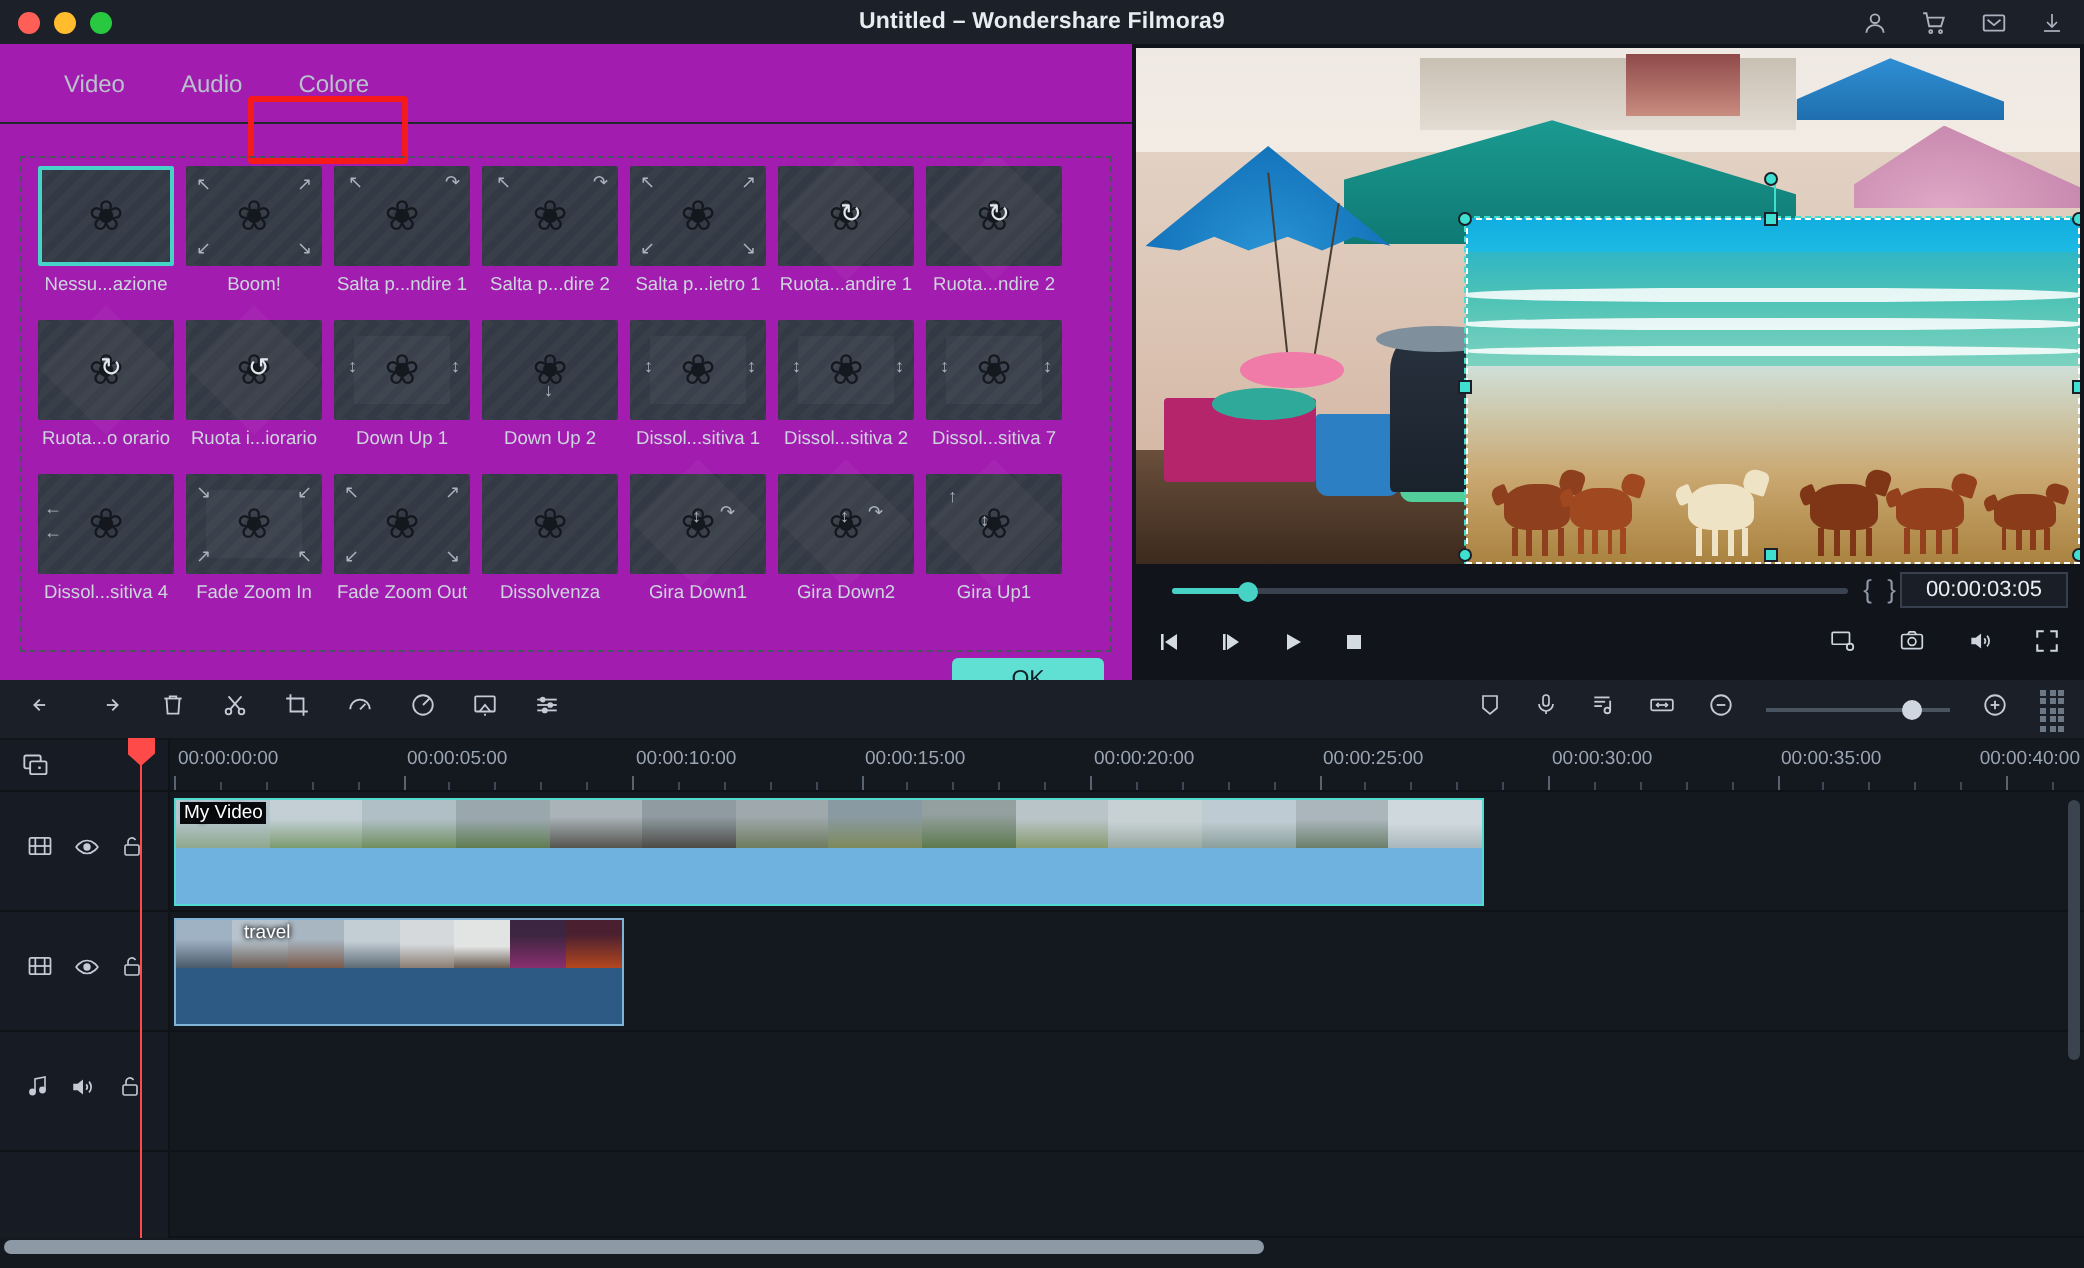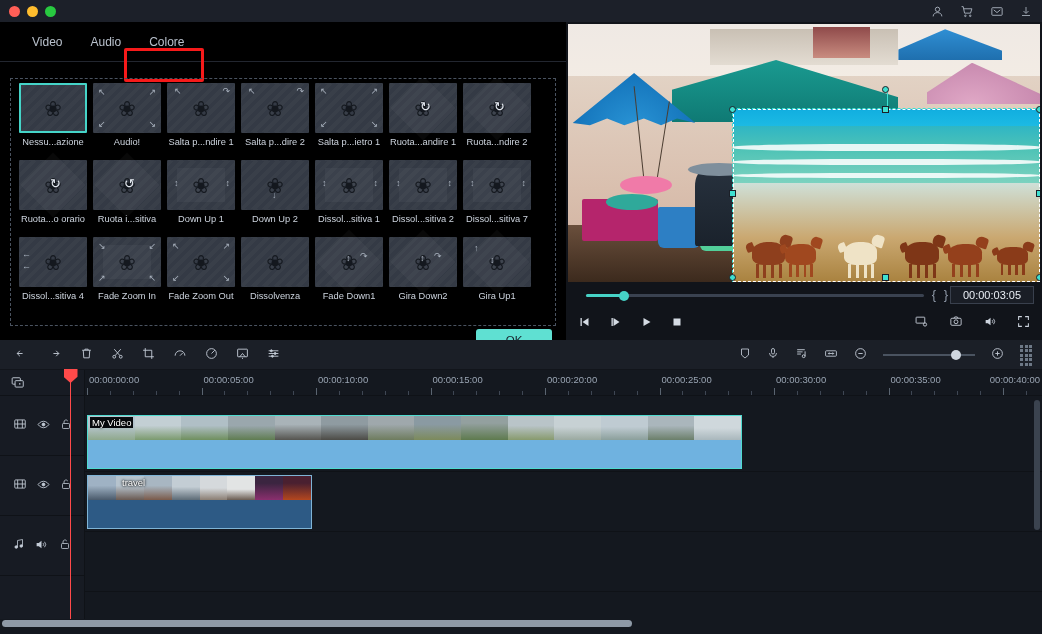--- a/index.html
+++ b/index.html
@@ -26,21 +26,21 @@
   .title-text {
     position: absolute; left: 0; right: 0; text-align: center;
     font-size: 11.5px; font-weight: bold; color: #e8ecf1; letter-spacing: .1px;
   }
   .tb-icons { position: absolute; right: 10px; display: flex; gap: 16px; align-items: center; }
   .tb-icons svg { display: block; }
 
   
   .leftpanel {
     position: absolute; left: 0; top: 22px; width: 566px; height: 318px;
-    background: #000000;
+    background: #a21caf;
   }
   .tabs {
     position: absolute; left: 0; top: 0; width: 566px; height: 40px;
     display: flex; align-items: center; padding-left: 18px; gap: 0;
     border-bottom: 1px solid #22262f;
   }
   .tab {
     font-size: 12px; color: #b9c1cc; padding: 0 14px; line-height: 38px;
     position: relative; cursor: default;
   }
@@ -208,21 +208,21 @@
   
   .timeline { position: absolute; left: 0; top: 370px; width: 1042px; height: 264px; background:#14181f; }
   .th-col { position:absolute; left:0; top:0; width: 85px; height: 249px; background:#171b23; border-right:1px solid #0f1217; }
   .th-top { height: 26px; display:flex; align-items:center; padding-left: 10px; border-bottom:1px solid #0f1217; }
   .th-row { height: 60px; display:flex; align-items:center; justify-content: space-around; padding: 0 8px; border-bottom:1px solid #0f1217; }
   .ruler { position:absolute; left:85px; top:0; width: 957px; height: 26px; border-bottom:1px solid #0f1217; }
   .tick-label { position:absolute; top: 4px; font-size: 9.5px; color:#9aa5b3; }
   .tick { position:absolute; bottom:0; width:1px; background:#3f4754; }
   .tick.major { height: 7px; background:#5a6470; }
   .tick.minor { height: 4px; }
-  .tracks { position:absolute; left:85px; top:26px; width:957px; height: 223px; margin-top: 16px; }
+  .tracks { position:absolute; left:85px; top:26px; width:957px; height: 223px; }
   .trk { position:absolute; left:0; width:957px; border-bottom:1px solid #0f1217; }
   .trk1 { top:0; height:60px; }
   .trk2 { top:60px; height:60px; }
   .trk3 { top:120px; height:60px; }
   .trk4 { top:180px; height:43px; }
   .clip { position:absolute; top:3px; height:54px; overflow:hidden; }
   .clip1 { left:2px; width:655px; background:#6fb2e0; border:1.5px solid #4fdbd0; }
   .clip2 { left:2px; width:225px; background:#2d5a85; border:1px solid #7fb4d6; }
   .clip-strip { position:absolute; left:0; top:0; width:100%; height:24px; display:flex; }
   .clip-strip > div { flex:1 1 0; height:100%; }
@@ -241,20 +241,21 @@
 <body>
 
 <div id="app">
 
   <div class="titlebar">
     <div class="traffic">
       <span class="tl-dot tl-red"></span>
       <span class="tl-dot tl-yel"></span>
       <span class="tl-dot tl-grn"></span>
     </div>
+    <div class="title-text">Untitled – Wondershare Filmora9</div>
     <div class="tb-icons">
       <span>
         <svg width="13" height="13" viewBox="0 0 24 24" fill="none" stroke="#aab3bf" stroke-width="1.7">
           <circle cx="12" cy="8" r="4"></circle>
             <path d="M4 21c0-4.4 3.6-7 8-7s8 2.6 8 7"></path>
           </svg>
       </span>
       <span>
         <svg width="14" height="13" viewBox="0 0 24 24" fill="none" stroke="#aab3bf" stroke-width="1.7">
           <path d="M2 3h3l2.5 12h11L21 7H6"></path>
@@ -296,21 +297,21 @@
             <div class="lbl">Nessu...azione</div>
           </div>
           <div class="cell">
             <div class="thumb">
               <span class="flower">❀</span>
               <span class="ar" style="left: 4px; top: 4px;">↖</span>
               <span class="ar" style="right: 4px; top: 4px;">↗</span>
               <span class="ar" style="left: 4px; bottom: 3px;">↙</span>
               <span class="ar" style="right: 4px; bottom: 3px;">↘</span>
             </div>
-            <div class="lbl">Audio!</div>
+            <div class="lbl">Boom!</div>
           </div>
           <div class="cell">
             <div class="thumb">
               <span class="flower">❀</span>
               <span class="ar" style="left: 6px; top: 3px;">↖</span>
               <span class="ar" style="right: 4px; top: 3px;">↷</span>
             </div>
             <div class="lbl">Salta p...ndire 1</div>
           </div>
           <div class="cell">
@@ -354,21 +355,21 @@
               <span class="ar" style="font-size: 13px; left: 30px; top: 16px; color: rgb(226, 231, 238);">↻</span>
             </div>
             <div class="lbl">Ruota...o orario</div>
           </div>
           <div class="cell">
             <div class="thumb">
               <span class="diamond"></span>
               <span class="flower">❀</span>
               <span class="ar" style="font-size: 13px; left: 30px; top: 16px; color: rgb(226, 231, 238);">↺</span>
             </div>
-            <div class="lbl">Ruota i...sitiva</div>
+            <div class="lbl">Ruota i...iorario</div>
           </div>
           <div class="cell">
             <div class="thumb">
               <span class="innerbox"></span>
               <span class="flower">❀</span>
               <span class="ar" style="left: 6px; top: 18px;">↕</span>
               <span class="ar" style="right: 4px; top: 18px;">↕</span>
             </div>
             <div class="lbl">Down Up 1</div>
           </div>
@@ -441,21 +442,21 @@
             </div>
             <div class="lbl">Dissolvenza</div>
           </div>
           <div class="cell">
             <div class="thumb">
               <span class="diamond"></span>
               <span class="flower">❀</span>
               <span class="ar" style="left: 30px; top: 16px;">↕</span>
               <span class="ar" style="left: 44px; top: 14px;">↷</span>
             </div>
-            <div class="lbl">Fade Down1</div>
+            <div class="lbl">Gira Down1</div>
           </div>
           <div class="cell">
             <div class="thumb">
               <span class="diamond"></span>
               <span class="flower">❀</span>
               <span class="ar" style="left: 30px; top: 16px;">↕</span>
               <span class="ar" style="left: 44px; top: 14px;">↷</span>
             </div>
             <div class="lbl">Gira Down2</div>
           </div>

